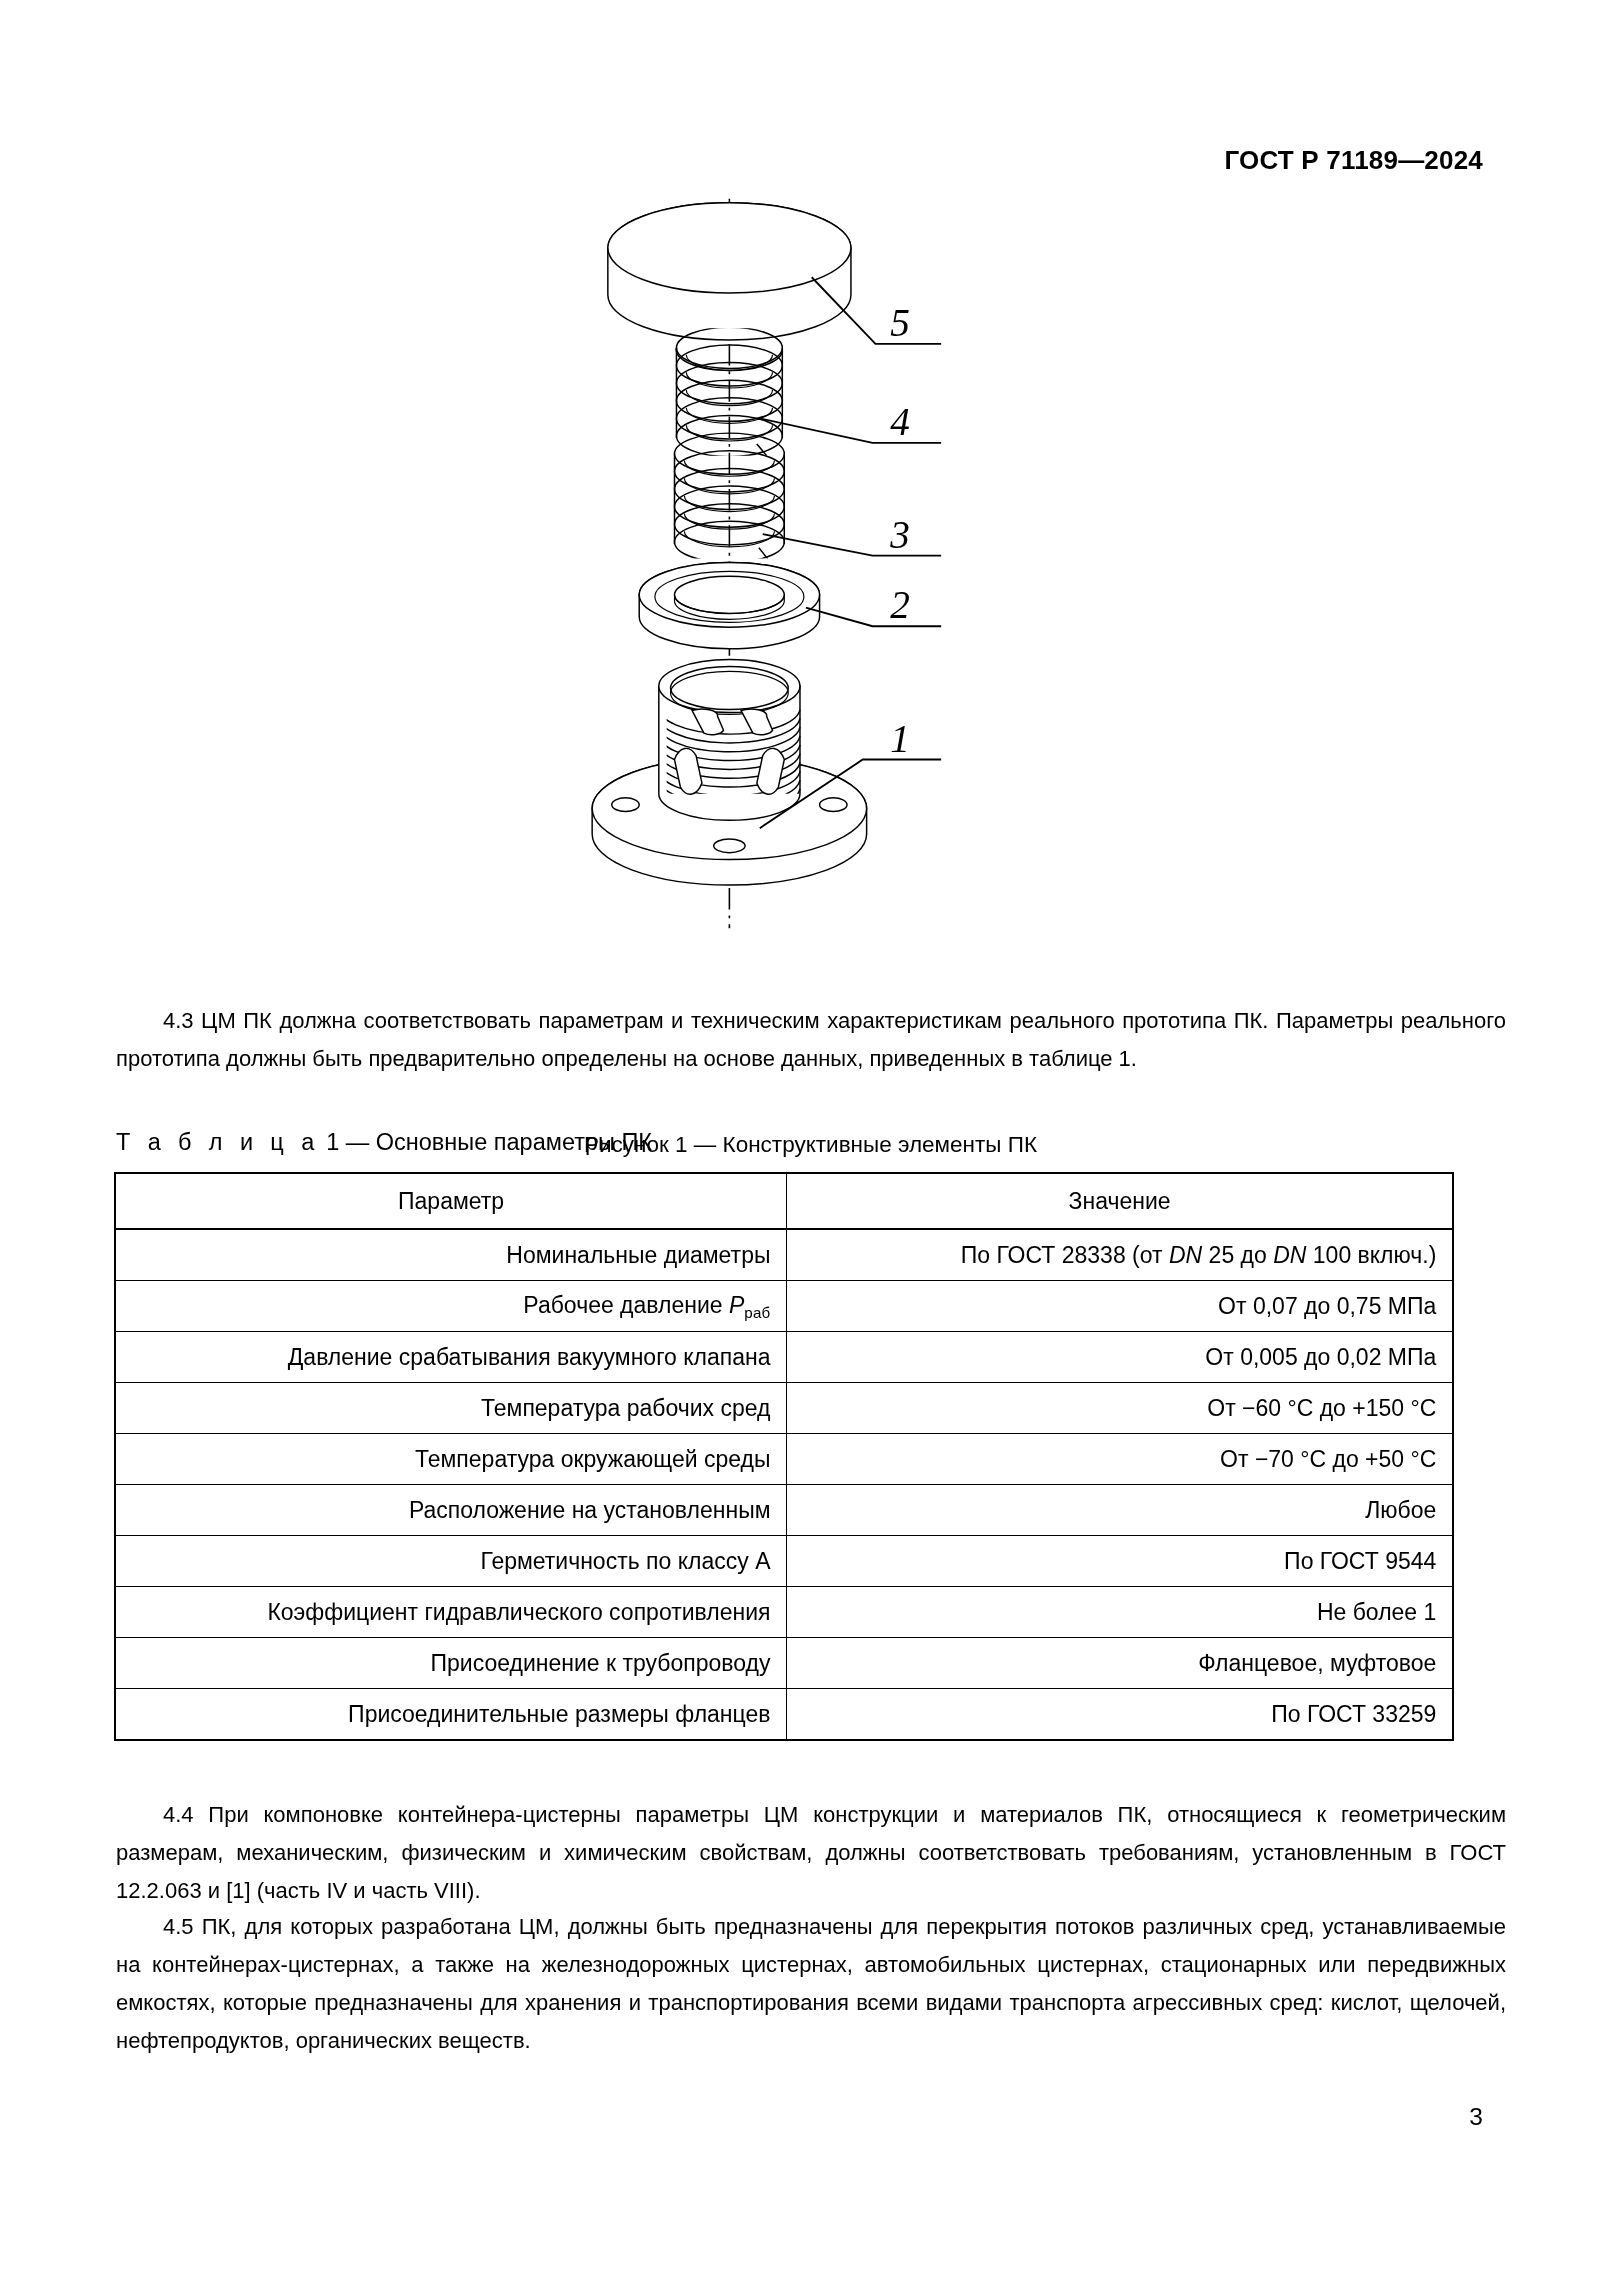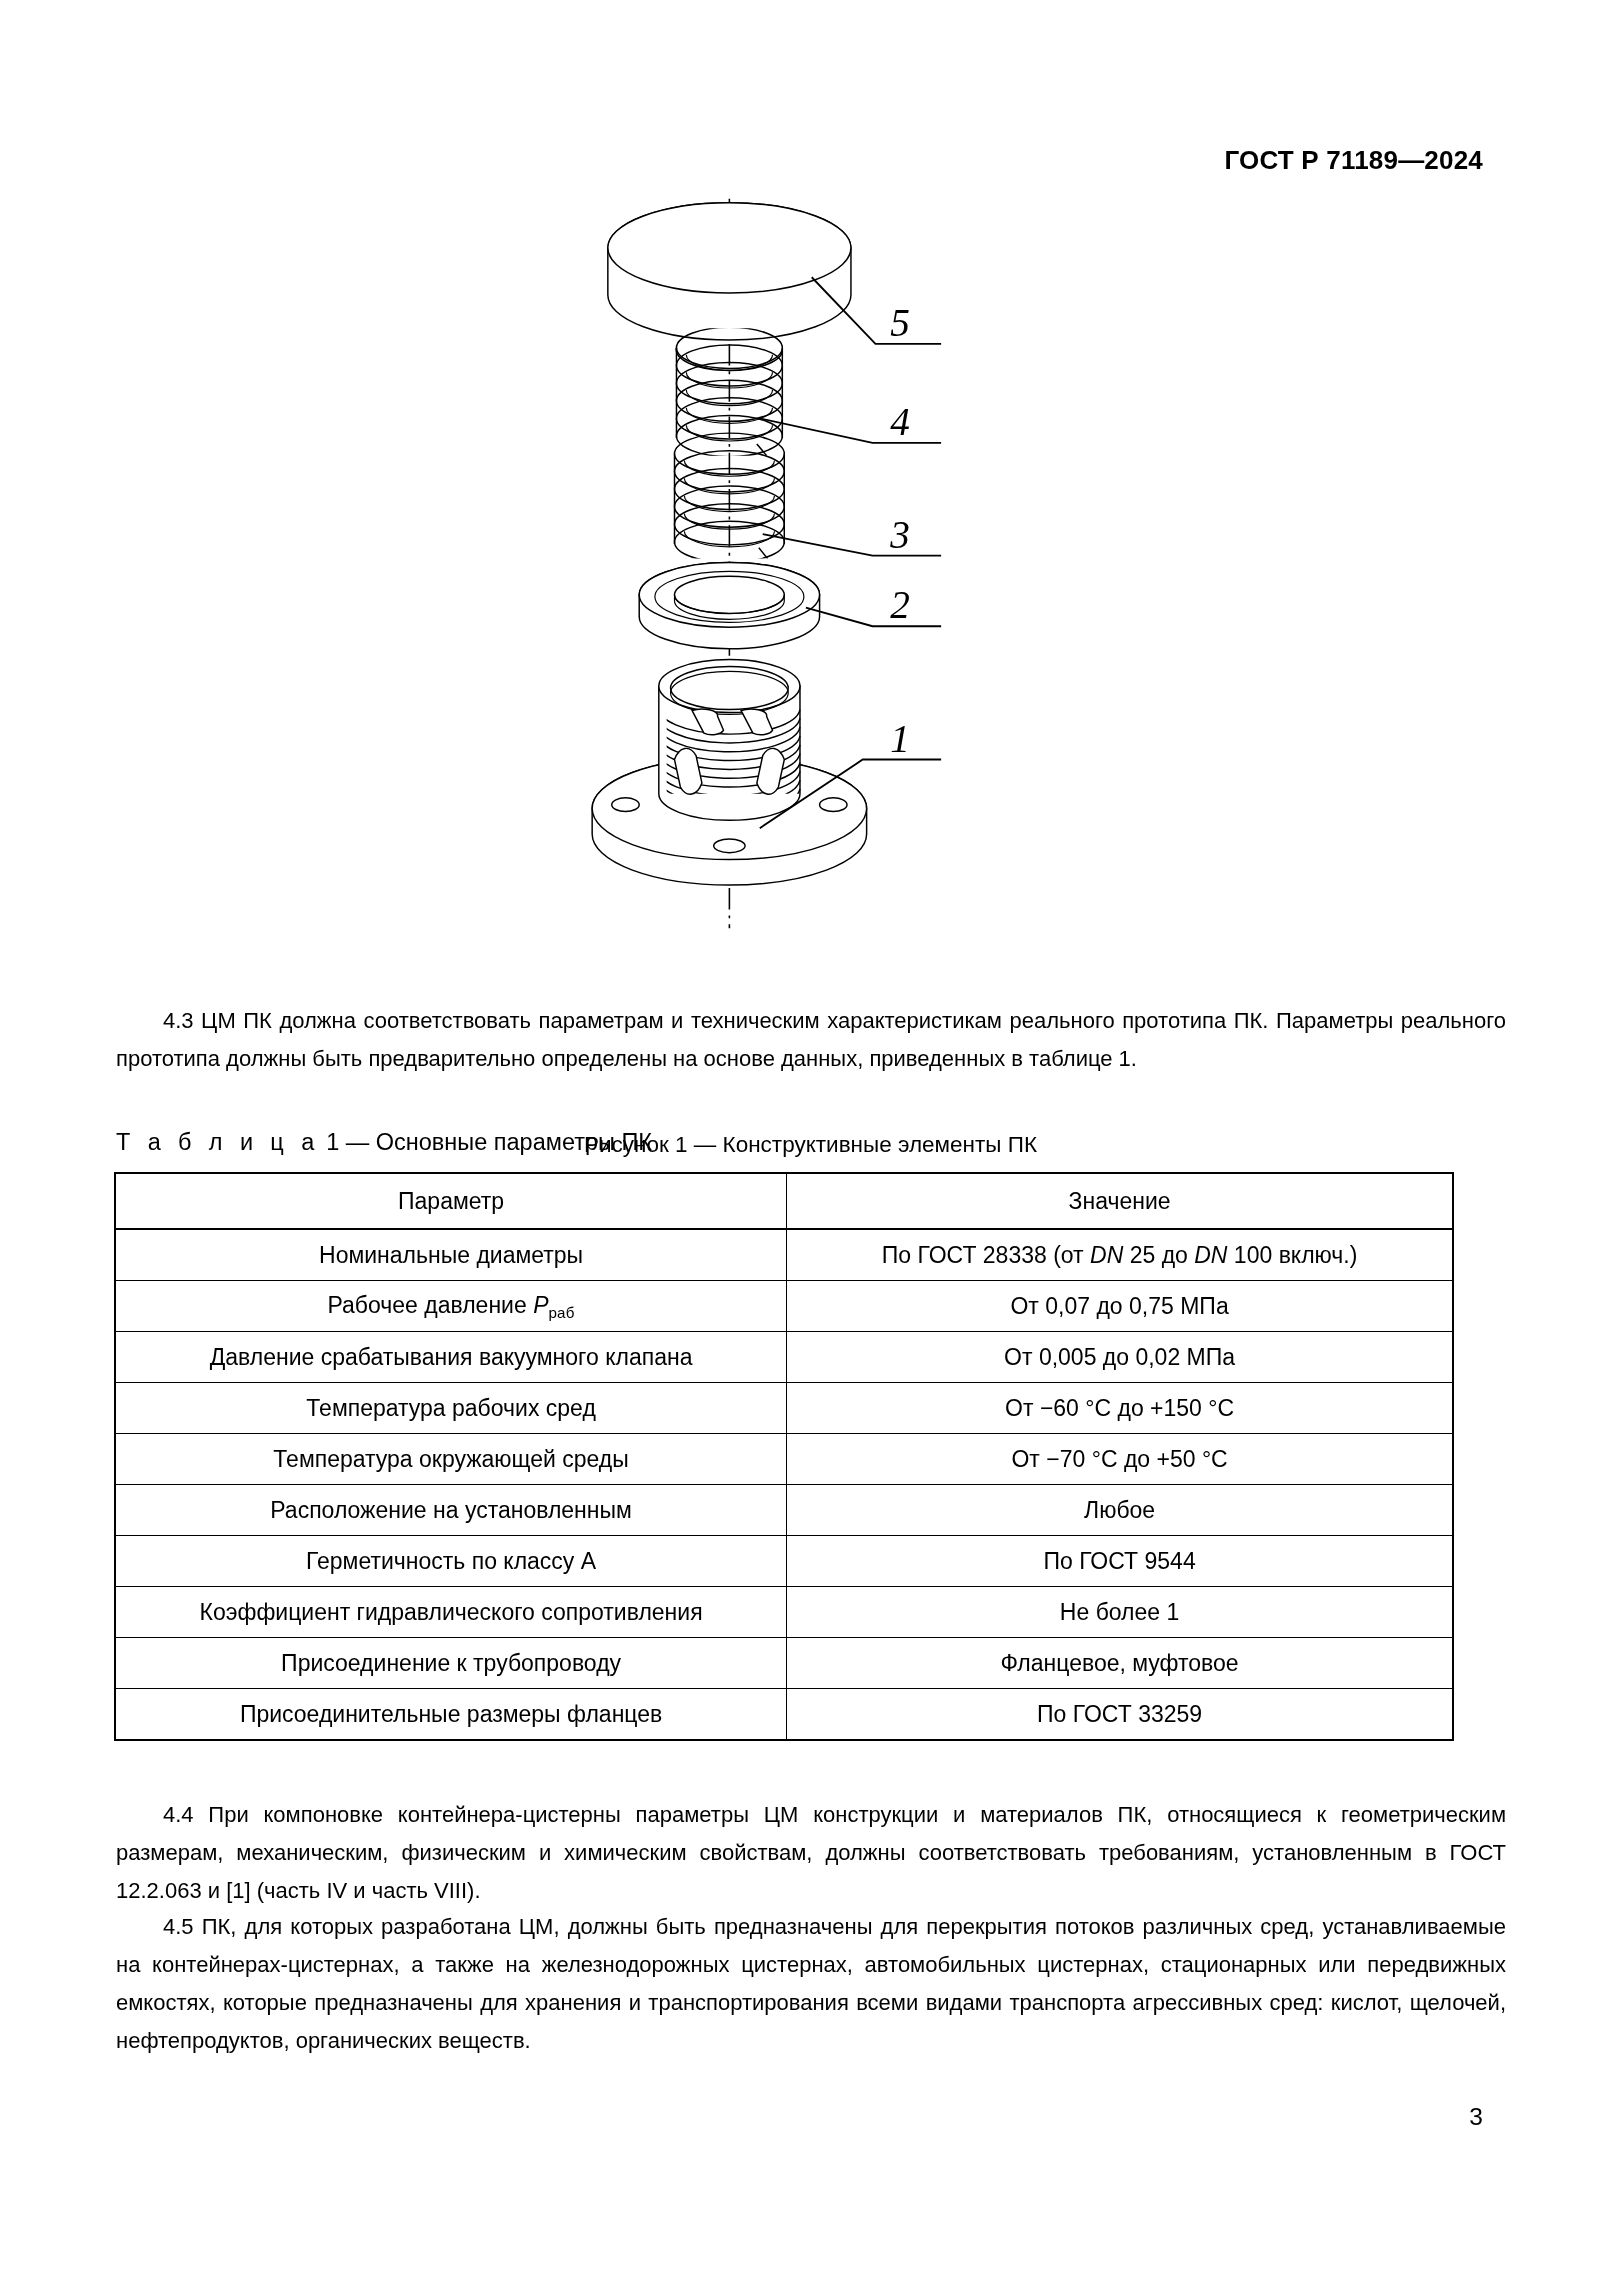--- a/index.html
+++ b/index.html
@@ -99,21 +99,21 @@
     border: 1.4px solid #000000;
     padding: 0 15.7px;
     height: 50px;
     vertical-align: middle;
     font-weight: normal;
   }
   .params-table thead th {
     text-align: center;
     height: 54px;
   }
-  .params-table tbody td { text-align: center; }
+  .params-table tbody td { text-align: right; }
   .params-table .col-param { width: 50.2%; }
   .params-table .col-value { width: 49.8%; }
   .params-table tbody tr:first-child td { border-top-width: 2.4px; }
   .params-table thead th { border-top-width: 2.4px; }
   .params-table tbody tr:last-child td { border-bottom-width: 2.4px; }
   .params-table th:first-child, .params-table td:first-child { border-left-width: 2.4px; }
   .params-table th:last-child,  .params-table td:last-child  { border-right-width: 2.4px; }
 
   .ital { font-style: italic; }
   sub.rab {

